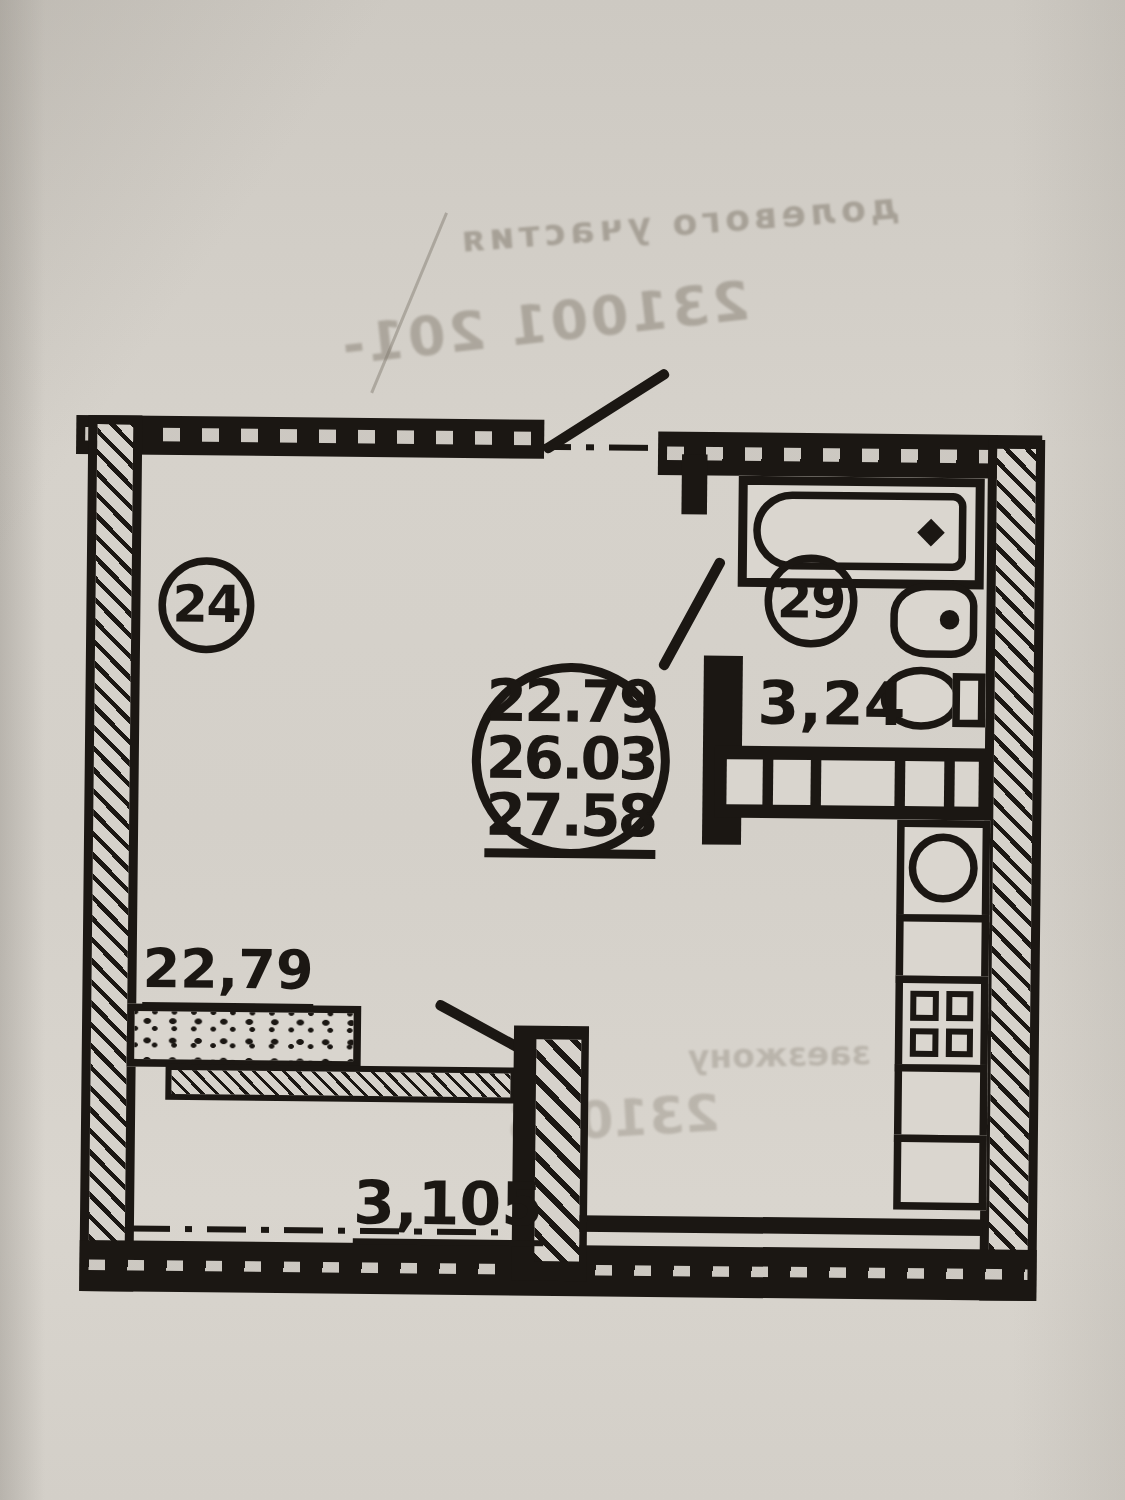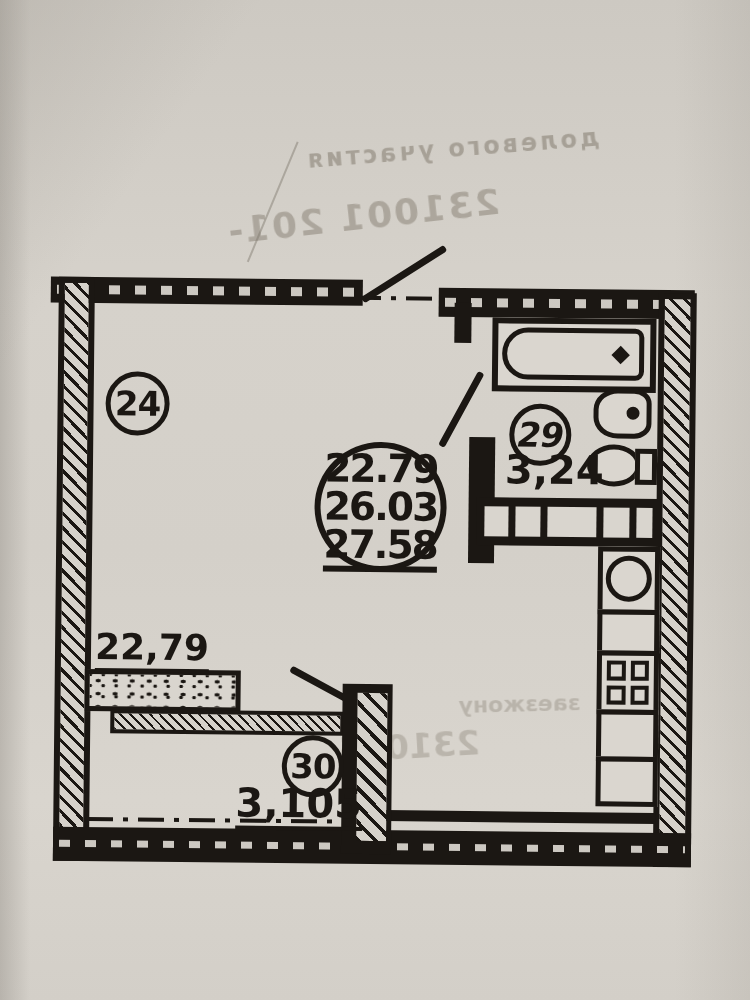--- a/index.html
+++ b/index.html
@@ -140,28 +140,25 @@
 
   <div class="abs" style="left:344px;top:684px;width:50px;height:170px;border-left:15px solid #1b1713;border-top:9px solid #1b1713;border-bottom:13px solid #1b1713;border-right:5px solid #1b1713;box-sizing:border-box;background:repeating-linear-gradient(45deg,#1b1713 0 4px,#d6d2cb 4px 12px);"></div>
 
   <div class="dashdot" style="left:90px;top:820px;width:250px;"></div>
 
   <div class="roomcircle" style="left:104px;top:374px;width:64px;height:64px;">
     <span>24</span>
   </div>
   <div class="arealabel underl" style="left:96px;top:632px;font-size:36px;">22,79</div>
 
-  <div class="roomcircle" style="left:508px;top:402px;width:62px;height:62px;font-style:italic;">
+  <div class="roomcircle" style="left:508px;top:368px;width:62px;height:62px;">
     <span>29</span>
   </div>
   <div class="arealabel" style="left:504px;top:448px;font-size:40px;">3,24</div>
 
-  <div class="roomcircle" style="left:284px;top:736px;width:62px;height:62px;">
-    <span>30</span>
-  </div>
   <div class="arealabel underl" style="left:238px;top:784px;font-size:40px;">3,105</div>
 
   <div class="stampcircle" style="left:314px;top:442px;width:132px;height:130px;"></div>
   <div class="stampnums" style="left:302px;top:450px;width:156px;">
     <div>22.79</div>
     <div>26.03</div>
     <div class="u">27.58</div>
   </div>
 
 </div>

